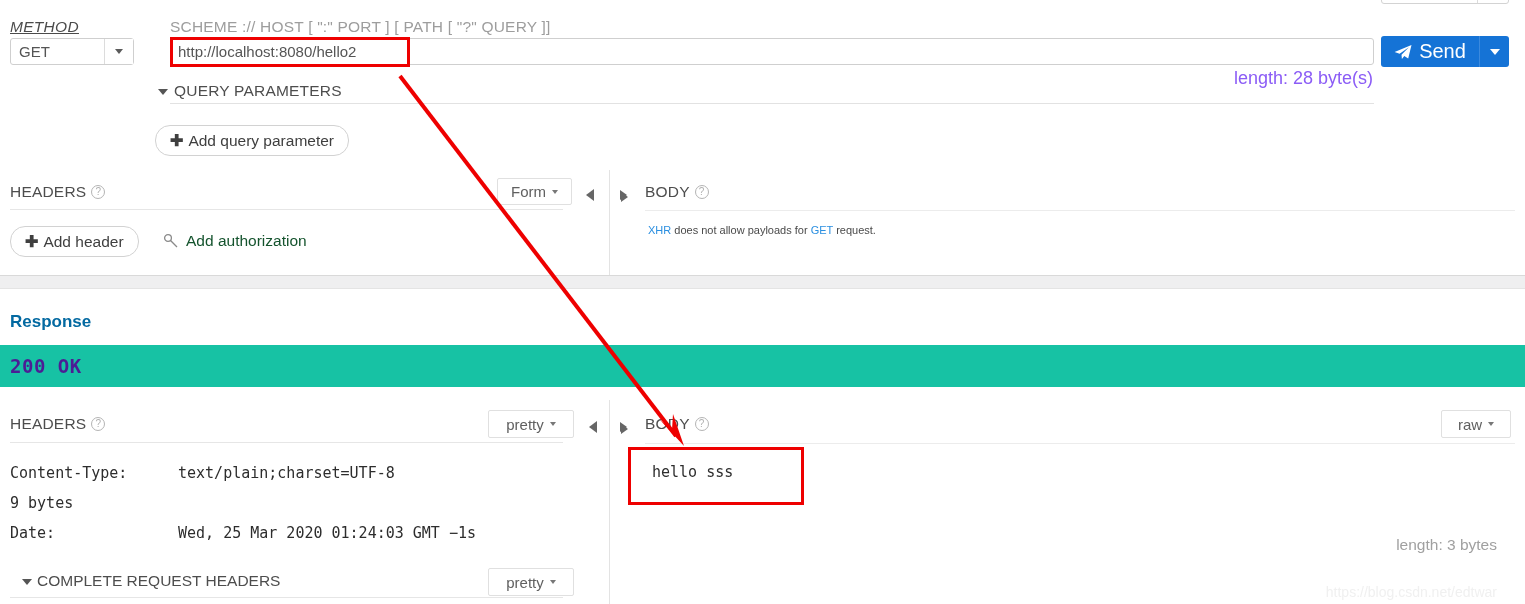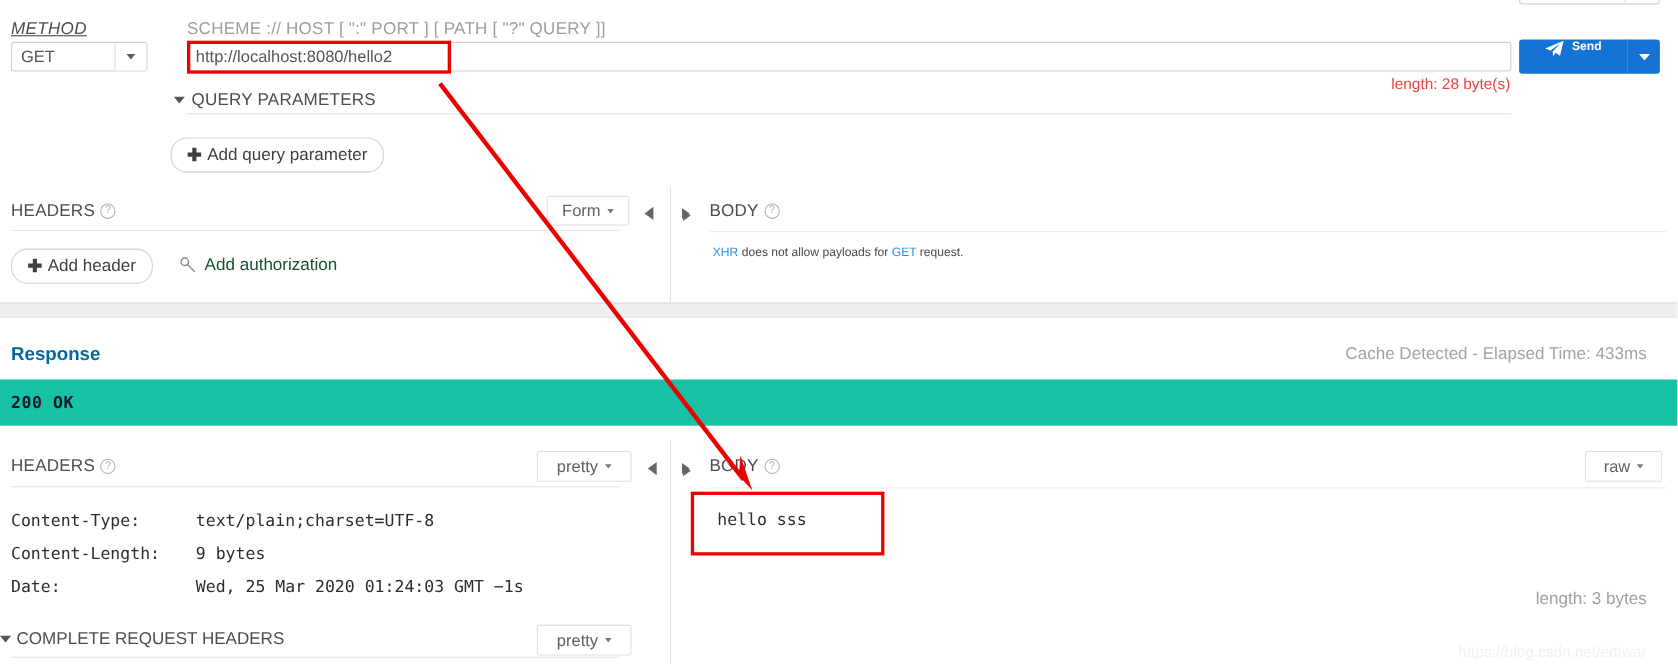--- a/index.html
+++ b/index.html
@@ -68,31 +68,31 @@
     font-size:15.5px; color:#9d9d9d; letter-spacing:.2px; white-space:nowrap;
   }
   .url-input {
     position:absolute; left:170px; top:38px; width:1204px; height:27px;
     border:1px solid #cfcfcf; border-radius:3px; background:#fff;
     font-size:15px; color:#555; padding-left:7px; line-height:25px;
     white-space:nowrap; overflow:hidden;
   }
   .url-length {
     position:absolute; right:152px; top:68px;
-    font-size:14px; color:#ef4444;
+    font-size:18px; color:#8b5cf6;
   }
 
   .send-btn {
     position:absolute; left:1381px; top:36px; width:128px; height:31px;
     background:#1573d6; border-radius:3px; display:flex; align-items:center;
     color:#fff; cursor:pointer;
   }
   .send-main {
-    flex:1; display:flex; align-items:flex-start; justify-content:center; gap:7px;
-    font-size:11px; font-weight:bold; height:100%;
+    flex:1; display:flex; align-items:center; justify-content:center; gap:7px;
+    font-size:20px; font-weight:normal; height:100%;
   }
   .send-split {
     width:30px; height:100%; border-left:1px solid #3b8ade;
     display:flex; align-items:center; justify-content:center;
   }
   .caret-white {
     display:inline-block;width:0;height:0;
     border-left:5px solid transparent;border-right:5px solid transparent;
     border-top:6px solid #fff;
   }
@@ -155,21 +155,21 @@
   .band { position:absolute; left:0; top:275px; width:1525px; height:14px; background:#efeff0; border-top:1px solid #d9d9d9; border-bottom:1px solid #e4e4e4; }
 
   
   .resp-title { position:absolute; left:10px; top:312px; font-size:17px; font-weight:bold; color:#0369a1; }
   .resp-meta { position:absolute; right:28px; top:313px; font-size:15.5px; color:#a3a3a3; }
 
   .status-bar {
     position:absolute; left:0; top:345px; width:1525px; height:42px;
     background:#17c2a4; display:flex; align-items:center;
   }
-  .status-text { margin-left:10px; color:#0f172a; font-weight:bold; font-size:15px; letter-spacing:.5px; }
+  .status-text { margin-left:10px; color:#4c1d95; font-weight:bold; font-size:19px; letter-spacing:.5px; }
 
   .resp-headers-title { position:absolute; left:10px; top:415px; }
   .resp-headers-rule { position:absolute; left:10px; top:442px; width:553px; height:1px; background:#e6e6e6; }
   .pretty-select-1 { position:absolute; left:488px; top:410px; width:86px; height:28px; }
   .pretty-select-2 { position:absolute; left:488px; top:568px; width:86px; height:28px; }
   .raw-select { position:absolute; left:1441px; top:410px; width:70px; height:28px; }
   .sel-box {
     border:1px solid #e0e0e0; border-radius:2px; background:#fff;
     display:flex; align-items:center; justify-content:center; gap:6px;
     font-size:15px; color:#606060; cursor:pointer;
@@ -182,21 +182,21 @@
   .hdr-table { position:absolute; left:10px; top:458px; font-size:15px; line-height:30px; color:#2d2d2d; }
   .hdr-row { display:flex; }
   .hdr-key { width:168px; }
 
   .body-title-resp { position:absolute; left:645px; top:415px; }
   .body-tri-resp { position:absolute; left:621px; top:419px; }
   .body-rule-resp { position:absolute; left:645px; top:443px; width:870px; height:1px; background:#ececec; }
   .body-content { position:absolute; left:652px; top:463px; font-size:15px; color:#2d2d2d; }
   .body-length { position:absolute; right:28px; top:536px; font-size:15.5px; color:#a0a0a0; }
 
-  .crh-head { position:absolute; left:0; top:572px; font-size:15.5px; color:#4d4d4d; cursor:pointer; }
+  .crh-head { position:absolute; left:22px; top:572px; font-size:15.5px; color:#4d4d4d; cursor:pointer; }
   .crh-head .tri-down { margin-right:5px; }
   .crh-rule { position:absolute; left:10px; top:597px; width:553px; height:1px; background:#e6e6e6; }
 
   .watermark {
     position:absolute; right:28px; bottom:4px;
     font-size:14px; color:#f0f0f0;
   }
 
   
   .redbox { position:absolute; border:3px solid #ee0000; }
@@ -286,21 +286,20 @@
     <span>BODY</span><span class="help-icon">?</span>
   </div>
   <div class="body-rule-req"></div>
   <div class="xhr-msg">
     <a href="#">XHR</a><span> does not allow payloads for </span><a href="#">GET</a><span> request.</span>
   </div>
 
   <div class="band"></div>
 
   <div class="resp-title">Response</div>
-  <div class="resp-meta">Cache Detected - Elapsed Time: 433ms</div>
 
   <div class="status-bar">
     <span class="mono status-text">200 OK</span>
   </div>
 
   <div class="lbl-cap resp-headers-title">
     <span>HEADERS</span><span class="help-icon">?</span>
   </div>
   <div class="resp-headers-rule"></div>
   <div class="sel-box pretty-select-1">
@@ -315,21 +314,20 @@
   <div class="collapse-right-resp">
     <span class="tri-right"></span>
   </div>
 
   <div class="mono hdr-table">
     <div class="hdr-row">
       <span class="hdr-key">Content-Type:</span>
       <span>text/plain;charset=UTF-8</span>
     </div>
     <div class="hdr-row">
-      <span class="hdr-key">Content-Length:</span>
       <span>9 bytes</span>
     </div>
     <div class="hdr-row">
       <span class="hdr-key">Date:</span>
       <span>Wed, 25 Mar 2020 01:24:03 GMT −1s</span>
     </div>
   </div>
 
   <div class="body-tri-resp">
     <span class="tri-right"></span>

